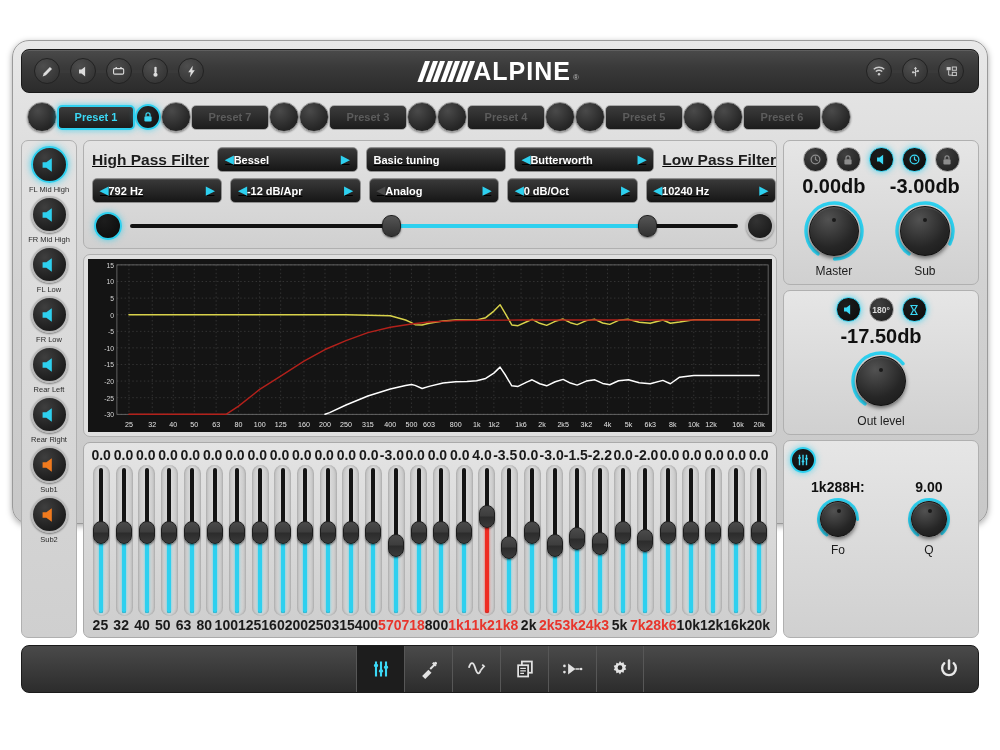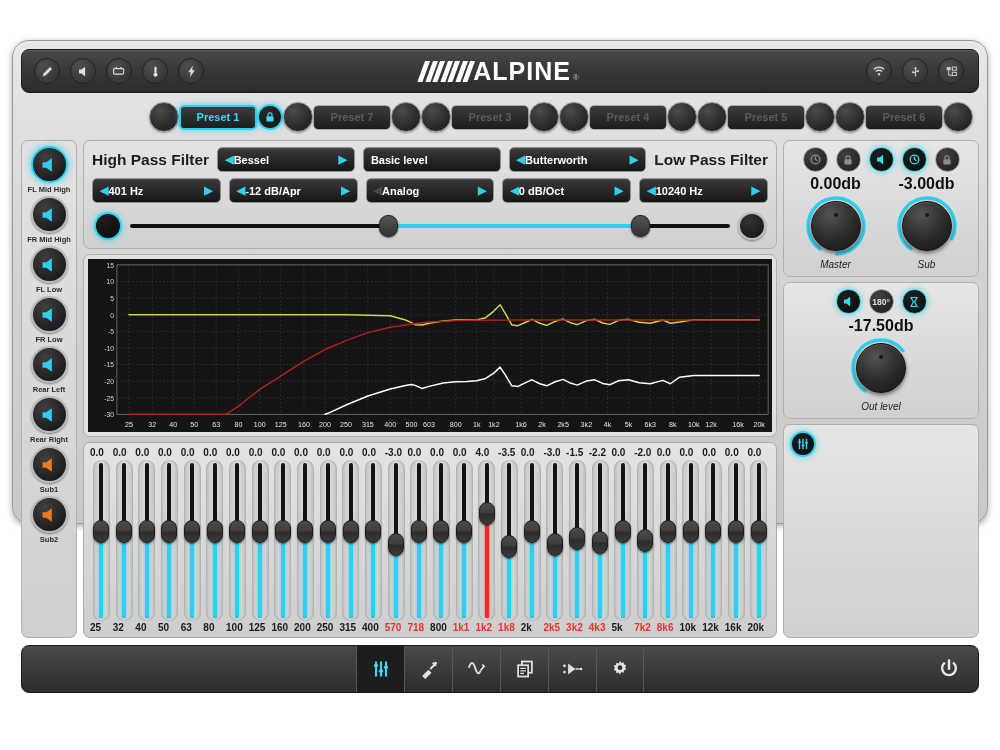--- a/index.html
+++ b/index.html
@@ -44,21 +44,21 @@
   }
   .logo .word {
     color:#fff; font-size:25px; font-weight:bold; letter-spacing:1px;
     font-family:"Liberation Sans", sans-serif; line-height:21px;
   }
   .logo .reg { color:#bbb; font-size:8px; line-height:8px; }
 
   
   .presetrow {
     height:34px; margin-top:7px; display:flex; align-items:center;
-    justify-content:flex-end; padding:0 6px;
+    justify-content:flex-start; padding:0 6px;
   }
   .knob-dot {
     width:30px; height:30px; border-radius:50%;
     background:radial-gradient(circle at 35% 28%,#4a4a4a,#252525 70%);
     border:1px solid #8e8e8e;
     box-shadow:0 1px 2px rgba(0,0,0,.4);
   }
   .preset-btn {
     width:78px; height:25px; border-radius:5px;
     background:linear-gradient(180deg,#3c3c3c,#1c1c1c);
@@ -89,29 +89,29 @@
   .spk { display:flex; flex-direction:column; align-items:center; width:100%; }
   .spk-knob {
     width:37px; height:37px; border-radius:50%;
     background:radial-gradient(circle at 36% 28%,#3f3f3f,#1d1d1d 72%);
     border:2px solid #b9b9b9;
     display:flex; align-items:center; justify-content:center;
     box-shadow:0 1px 2px rgba(0,0,0,.45);
   }
   .spk-knob.sel { border-color:#2ed0ef; box-shadow:0 0 7px rgba(46,208,239,.9); }
   .spk-knob svg { display:block; }
-  .spk-lab { font-size:7.5px; color:#2b2b2b; margin-top:2px; font-weight:bold; white-space:nowrap; }
+  .spk-lab { font-size:7.5px; color:#2b2b2b; margin-top:2px; font-weight:normal; white-space:nowrap; }
 
   .center { flex:1; display:flex; flex-direction:column; gap:5px; }
   .rightcol { width:196px; display:flex; flex-direction:column; gap:5px; }
 
   
   .filterpanel {
     background:linear-gradient(180deg,#e4e4e4,#d0d0d0);
-    border-radius:7px; border:1px solid #b0b0b0; padding:6px 8px 8px 8px;
+    border-radius:7px; border:1px solid #b0b0b0; padding:6px 0 8px 8px;text-decoration:underline;
   }
   .frow1 { display:flex; align-items:center; gap:8px; }
   .ftitle { font-size:15.5px; font-weight:bold; color:#1d1d1d; white-space:nowrap; }
   .sel-box {
     height:25px; border-radius:5px; flex:1;
     background:linear-gradient(180deg,#3a3a3a,#161616);
     border:1px solid #8f8f8f;
     display:flex; align-items:center; justify-content:space-between;
     padding:0 7px; color:#fff; font-size:11px; font-weight:bold;
     box-shadow:inset 0 1px 0 rgba(255,255,255,.1);
@@ -146,21 +146,21 @@
   }
   .graph { width:100%; height:100%; background:#141414; display:block; }
 
   
   .eqpanel {
     height:196px; background:linear-gradient(180deg,#e4e4e4,#cdcdcd);
     border-radius:7px; border:1px solid #aaa; padding:4px 6px;
     display:flex; flex-direction:column;
   }
   .eqvals, .eqfreqs { display:flex; }
-  .eqvals div, .eqfreqs div { flex:1; font-size:10px; color:#1a1a1a; font-weight:bold; }
+  .eqvals div, .eqfreqs div { flex:1; text-align:center; font-size:14px; color:#1a1a1a; font-weight:bold; }
   .eqfreqs div.hot { color:#e8352c; }
   .faders { flex:1; display:flex; margin:2px 0 1px 0; }
   .fader { flex:1; position:relative; display:flex; justify-content:center; }
   .fslot {
     position:absolute; top:0; bottom:0; width:17px;
     background:linear-gradient(90deg,#c6c6c6,#dedede,#c6c6c6);
     border-radius:9px; box-shadow:inset 0 0 3px rgba(0,0,0,.28);
   }
   .frail { position:absolute; left:50%; transform:translateX(-50%); top:3px; bottom:3px; width:4px; border-radius:2px; background:#141414; }
   .flit { position:absolute; left:50%; transform:translateX(-50%); width:4px; border-radius:2px; bottom:3px; background:#2ed0ef; box-shadow:0 0 3px rgba(46,208,239,.8); }
@@ -183,35 +183,35 @@
     background:radial-gradient(circle at 35% 28%,#404040,#1c1c1c);
     border:1.5px solid #a5a5a5; color:#8d8d8d;
     display:flex; align-items:center; justify-content:center; font-size:11px;
   }
   .rbtn.on {
     border-color:#2ed0ef; color:#3bd8f5; box-shadow:0 0 6px rgba(46,208,239,.8);
     background:radial-gradient(circle at 35% 28%,#1d1d1d,#0b0b0b);
   }
   .knobpair { display:flex; justify-content:space-around; margin-top:3px; }
   .kwrap { display:flex; flex-direction:column; align-items:center; }
-  .kval { font-size:16px; font-weight:bold; color:#101010; margin-bottom:2px; }
+  .kval { font-size:20px; font-weight:bold; color:#101010; margin-bottom:2px; }
   .kbig { position:relative; width:62px; height:62px; }
   .kbig.sm { width:44px; height:44px; }
   .kbig .cap {
     position:absolute; inset:6px; border-radius:50%;
     background:radial-gradient(circle at 38% 26%,#525252,#262626 60%,#171717 100%);
     border:1px solid #101010;
     box-shadow:0 2px 4px rgba(0,0,0,.55), inset 0 1px 1px rgba(255,255,255,.12);
   }
   .kbig .cap::after {
     content:""; position:absolute; left:46%; top:22%;
     width:4px; height:4px; border-radius:50%; background:#191919;
   }
   .kbig.sm .cap { inset:4px; }
-  .klab { font-size:10px; color:#1c1c1c; margin-top:2px;font-style:italic; }
+  .klab { font-size:12px; color:#1c1c1c; margin-top:2px; }
   .eqbadge {
     width:26px; height:26px; border-radius:50%;
     background:radial-gradient(circle at 35% 28%,#1d1d1d,#0a0a0a);
     border:2px solid #2ed0ef; color:#3bd8f5;
     display:flex; align-items:center; justify-content:center;
     box-shadow:0 0 6px rgba(46,208,239,.75);
   }
   .peqtop { display:flex; align-items:flex-start; }
   .peqtop .spacer { flex:1; }
 
@@ -418,34 +418,34 @@
 
       <div class="filterpanel">
         <div class="frow1">
           <div class="ftitle">High Pass Filter</div>
           <div class="sel-box">
             <span class="arw">◀</span>
             <span class="txt">Bessel</span>
             <span class="arw">▶</span>
           </div>
           <div class="sel-box">
-            <span class="txt">Basic level</span>
+            <span class="txt">Basic tuning</span>
           </div>
           <div class="sel-box">
             <span class="arw">◀</span>
             <span class="txt">Butterworth</span>
             <span class="arw">▶</span>
           </div>
           <div class="ftitle">Low Pass Filter</div>
         </div>
 
         <div class="frow2">
           <div class="sel-box">
             <span class="arw">◀</span>
-            <span class="txt">401 Hz</span>
+            <span class="txt">792 Hz</span>
             <span class="arw">▶</span>
           </div>
           <div class="sel-box">
             <span class="arw">◀</span>
             <span class="txt">-12 dB/Apr</span>
             <span class="arw">▶</span>
           </div>
           <div class="sel-box">
             <span class="arw dim">◀</span>
             <span class="txt">Analog</span>
@@ -909,20 +909,42 @@
           <div class="eqbadge">
             <svg width="14" height="14" viewBox="0 0 16 16">
               <path d="M4 2v12M8 2v12M12 2v12" stroke="#3bd8f5" stroke-width="1.6"></path>
               <rect x="2.4" y="4.5" width="3.2" height="2.2" rx="1" fill="#3bd8f5"></rect>
               <rect x="6.4" y="8.5" width="3.2" height="2.2" rx="1" fill="#3bd8f5"></rect>
               <rect x="10.4" y="5.5" width="3.2" height="2.2" rx="1" fill="#3bd8f5"></rect>
             </svg>
           </div>
           <div class="spacer"></div>
         </div>
+        <div class="knobpair" style="margin-top:6px">
+          <div class="kwrap">
+            <div class="kval" style="font-size:14px">1k288H:</div>
+            <div class="kbig sm">
+              <svg width="44" height="44" viewBox="0 0 44 44" style="position:absolute;left:0;top:0">
+                <circle cx="22" cy="22" r="19.5" fill="none" stroke="#2ed0ef" stroke-width="3" stroke-dasharray="80 124" transform="rotate(125 22 22)" stroke-linecap="round"></circle>
+              </svg>
+              <div class="cap"></div>
+            </div>
+            <div class="klab">Fo</div>
+          </div>
+          <div class="kwrap">
+            <div class="kval" style="font-size:14px">9.00</div>
+            <div class="kbig sm">
+              <svg width="44" height="44" viewBox="0 0 44 44" style="position:absolute;left:0;top:0">
+                <circle cx="22" cy="22" r="19.5" fill="none" stroke="#2ed0ef" stroke-width="3" stroke-dasharray="96 124" transform="rotate(125 22 22)" stroke-linecap="round"></circle>
+              </svg>
+              <div class="cap"></div>
+            </div>
+            <div class="klab">Q</div>
+          </div>
+        </div>
       </div>
 
     </div>
   </div>
 
   <div class="bottombar">
     <div class="btabs">
       <div class="btab active">
         <svg width="20" height="20" viewBox="0 0 16 16">
           <path d="M4 2v12M8 2v12M12 2v12" stroke="#3bd8f5" stroke-width="1.7"></path>

